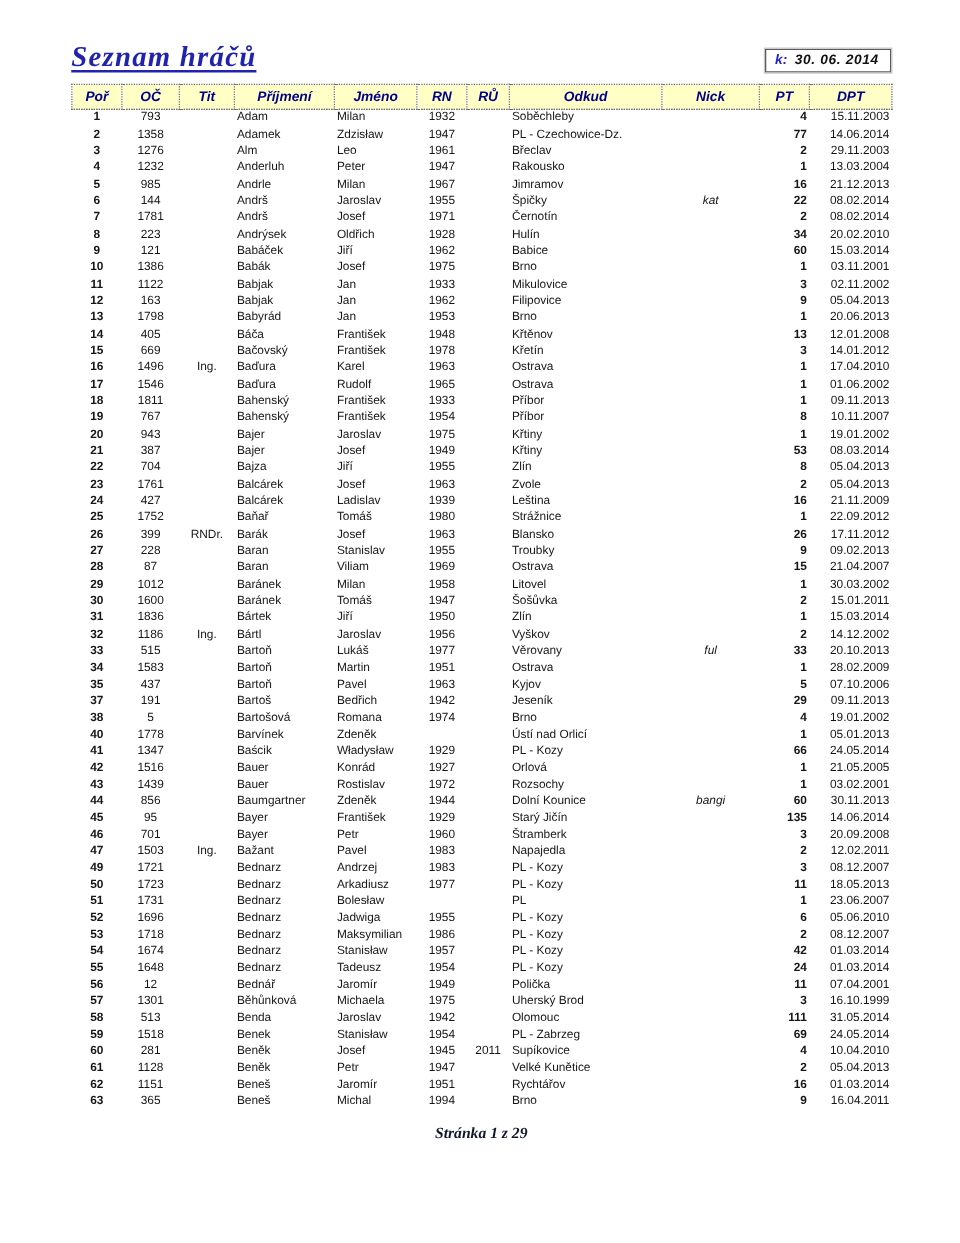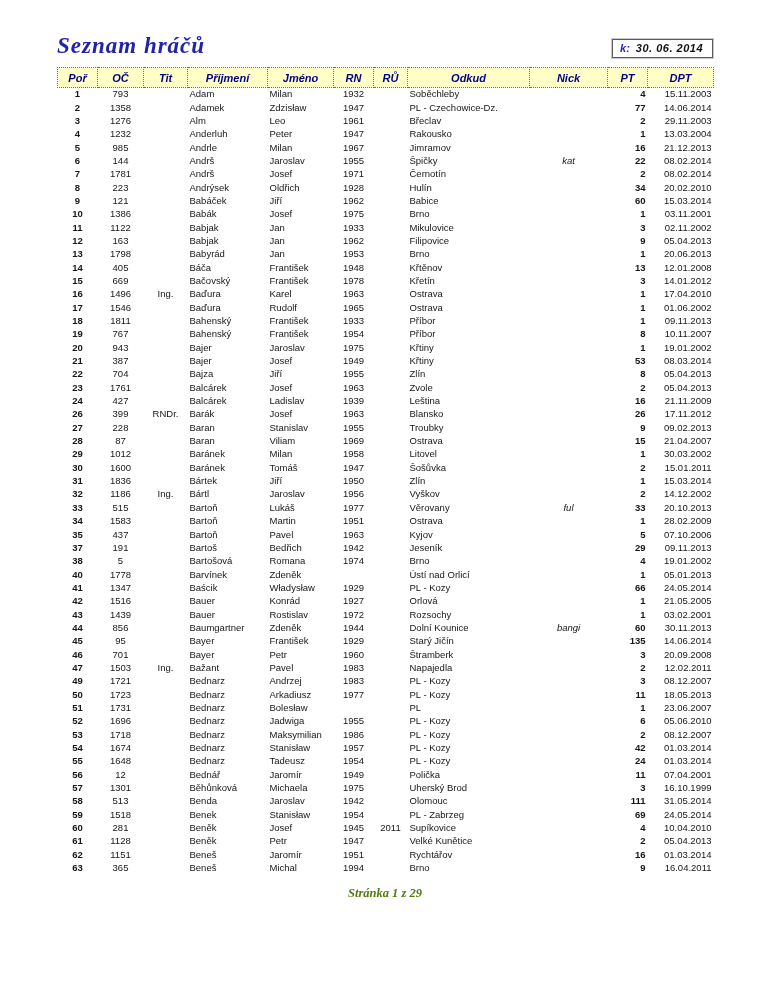--- a/index.html
+++ b/index.html
@@ -6,21 +6,21 @@
   .page{
     position:relative;width:768px;height:994px;background:#ffffff;
     font-family:"Liberation Sans",sans-serif;overflow:hidden;
   }
   .content{position:absolute;left:57px;top:34px;width:656px;}
   .title-row{position:relative;height:33px;}
   .page-title{
     font-family:"Liberation Serif",serif;
     font-size:23px;font-weight:bold;font-style:italic;
     color:#2122ae;letter-spacing:1px;
-    text-decoration-thickness:2px;text-underline-offset:3px;
+    text-decoration:underline;text-decoration-thickness:2px;text-underline-offset:3px;
     display:inline-block;line-height:24px;
   }
   .date-box{
     position:absolute;right:0;top:5px;
     border:1px solid #5a5a5a;outline:1px solid #c9c9c9;
     background:#ffffff;padding:2px 9px 2px 7px;
     font-size:11px;font-weight:bold;font-style:italic;line-height:13px;
     white-space:nowrap;
     text-align:center;
   }
@@ -52,21 +52,21 @@
   td.col-jmeno{text-align:left;padding-left:4px;}
   td.col-rn{text-align:center;}
   td.col-ru{text-align:center;}
   td.col-odkud{text-align:left;padding-left:18px;}
   td.col-nick{text-align:center;color:#e23232;font-style:italic;}
   td.col-pt{text-align:right;font-weight:bold;padding-right:7px;}
   td.col-dpt{text-align:right;padding-right:3px;}
   .footer{
     margin-top:11px;text-align:center;
     font-family:"Liberation Serif",serif;
-    font-size:12.5px;font-weight:bold;font-style:italic;color:#4d7c0f;
+    font-size:12.5px;font-weight:bold;font-style:italic;color:#0f172a;
   }
 </style>
 </head>
 <body>
 
 <div class="page">
   <div class="content">
 
     <div class="title-row">
       <span class="page-title">Seznam hráčů</span>
@@ -398,20 +398,33 @@
             <td class="col-prijmeni">Balcárek</td>
             <td class="col-jmeno">Ladislav</td>
             <td class="col-rn">1939</td>
             <td class="col-ru"></td>
             <td class="col-odkud">Leština</td>
             <td class="col-nick"></td>
             <td class="col-pt">16</td>
             <td class="col-dpt">21.11.2009</td>
           </tr>
           <tr>
+            <td class="col-por">25</td>
+            <td class="col-oc">1752</td>
+            <td class="col-tit"></td>
+            <td class="col-prijmeni">Baňař</td>
+            <td class="col-jmeno">Tomáš</td>
+            <td class="col-rn">1980</td>
+            <td class="col-ru"></td>
+            <td class="col-odkud">Strážnice</td>
+            <td class="col-nick"></td>
+            <td class="col-pt">1</td>
+            <td class="col-dpt">22.09.2012</td>
+          </tr>
+          <tr>
             <td class="col-por">26</td>
             <td class="col-oc">399</td>
             <td class="col-tit">RNDr.</td>
             <td class="col-prijmeni">Barák</td>
             <td class="col-jmeno">Josef</td>
             <td class="col-rn">1963</td>
             <td class="col-ru"></td>
             <td class="col-odkud">Blansko</td>
             <td class="col-nick"></td>
             <td class="col-pt">26</td>

